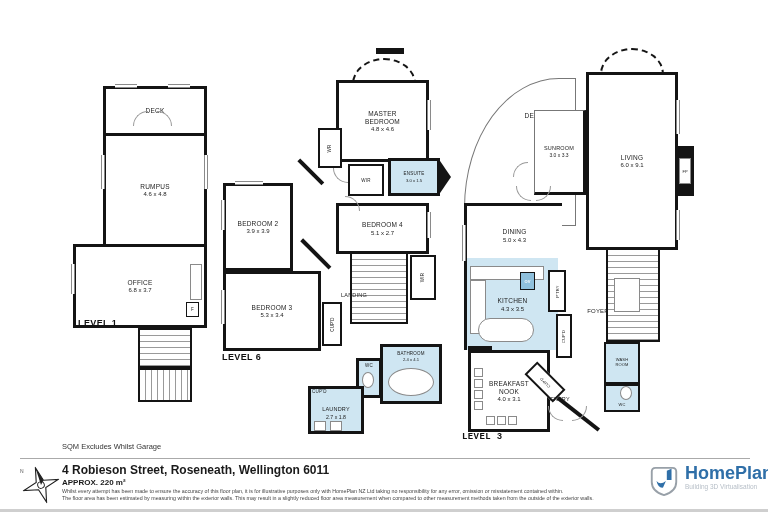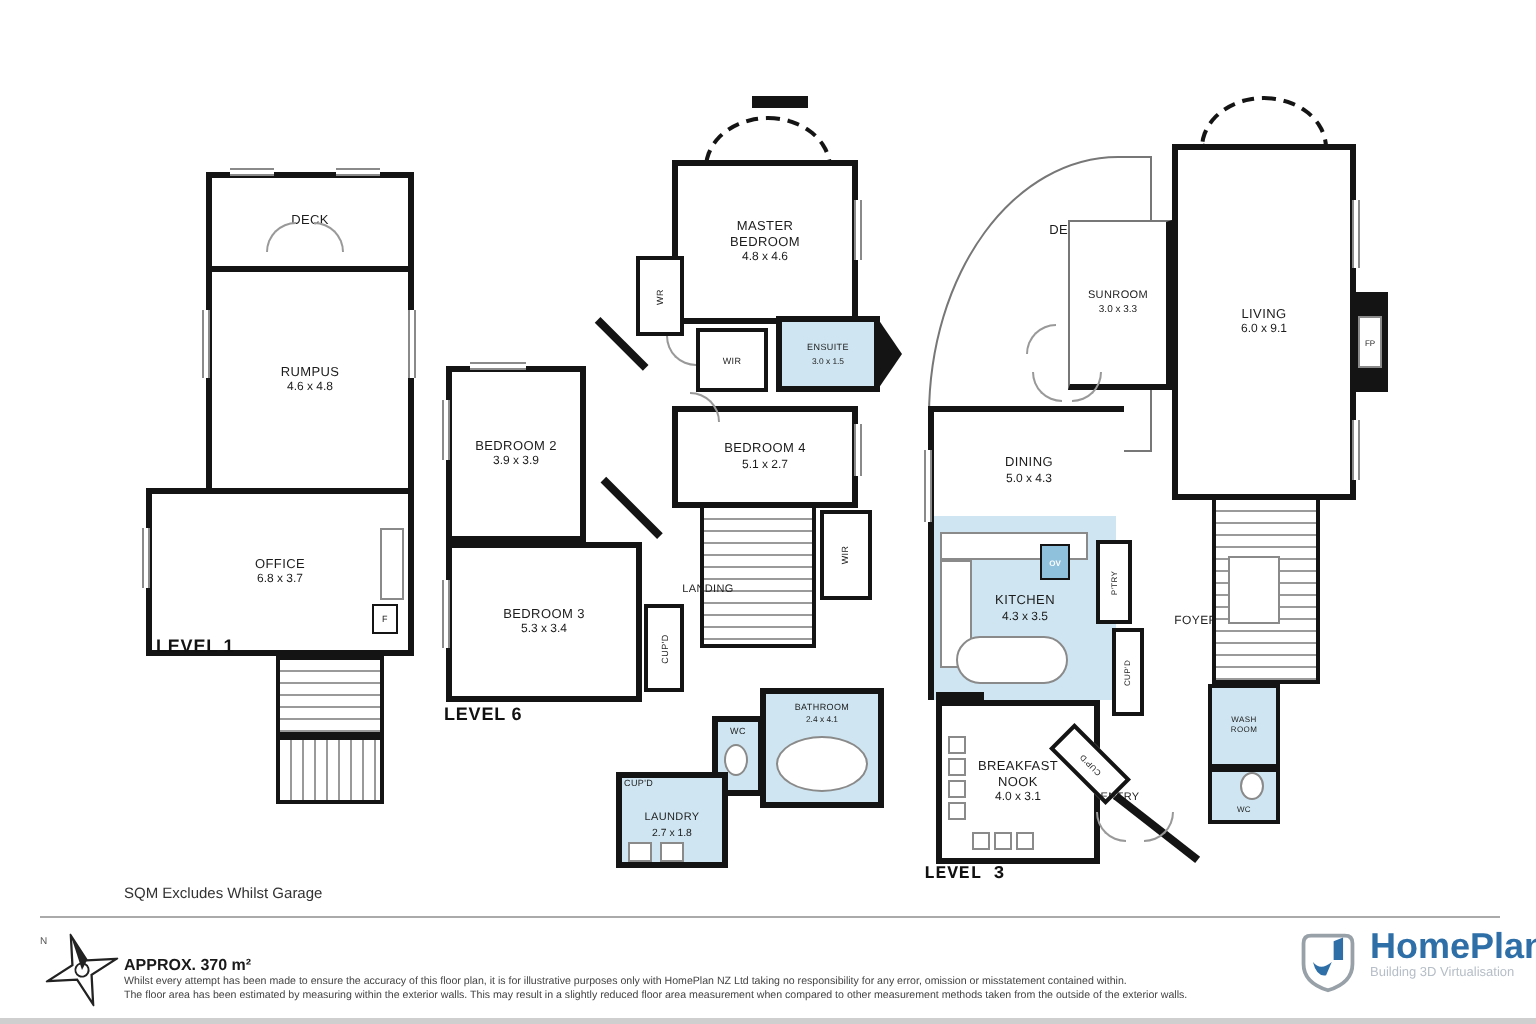--- a/index.html
+++ b/index.html
@@ -213,21 +213,22 @@
   <div class="note">SQM Excludes Whilst Garage</div>
   <div class="rule"></div>
   <span class="compassN">N</span>
   <div class="compass">
     <svg width="38" height="38" viewBox="0 0 40 40" style="transform:rotate(-18deg);">
       <path d="M20 1 L24 16 L39 20 L24 24 L20 39 L16 24 L1 20 L16 16 Z" fill="none" stroke="#222" stroke-width="1.2"></path>
       <path d="M20 1 L24 16 L20 20 Z" fill="#222"></path>
       <circle cx="20" cy="20" r="3.5" fill="none" stroke="#222" stroke-width="1"></circle>
     </svg>
   </div>
-  <div class="area">APPROX. 370 m²</div>
+  <div class="addr">4 Robieson Street, Roseneath, Wellington 6011</div>
+  <div class="area">APPROX. 220 m²</div>
   <div class="disc" style="top:488px;">Whilst every attempt has been made to ensure the accuracy of this floor plan, it is for illustrative purposes only with HomePlan NZ Ltd taking no responsibility for any error, omission or misstatement contained within.</div>
   <div class="disc" style="top:495px;">The floor area has been estimated by measuring within the exterior walls. This may result in a slightly reduced floor area measurement when compared to other measurement methods taken from the outside of the exterior walls.</div>
 
   <div class="logo">
     <span>
       <svg width="32" height="34" viewBox="0 0 34 36">
         <path d="M4 8 Q4 4 8 4 H26 Q30 4 30 8 V19 Q30 29 17 33 Q4 29 4 19 Z" fill="none" stroke="#98a0a8" stroke-width="2"></path>
         <path d="M9 18 Q13 23 19 18 L16 25 Q11 26 9 18 Z" fill="#2f6fa8"></path>
         <path d="M20 7 L25 5 V17 H20 Z" fill="#2f6fa8"></path>
       </svg>

